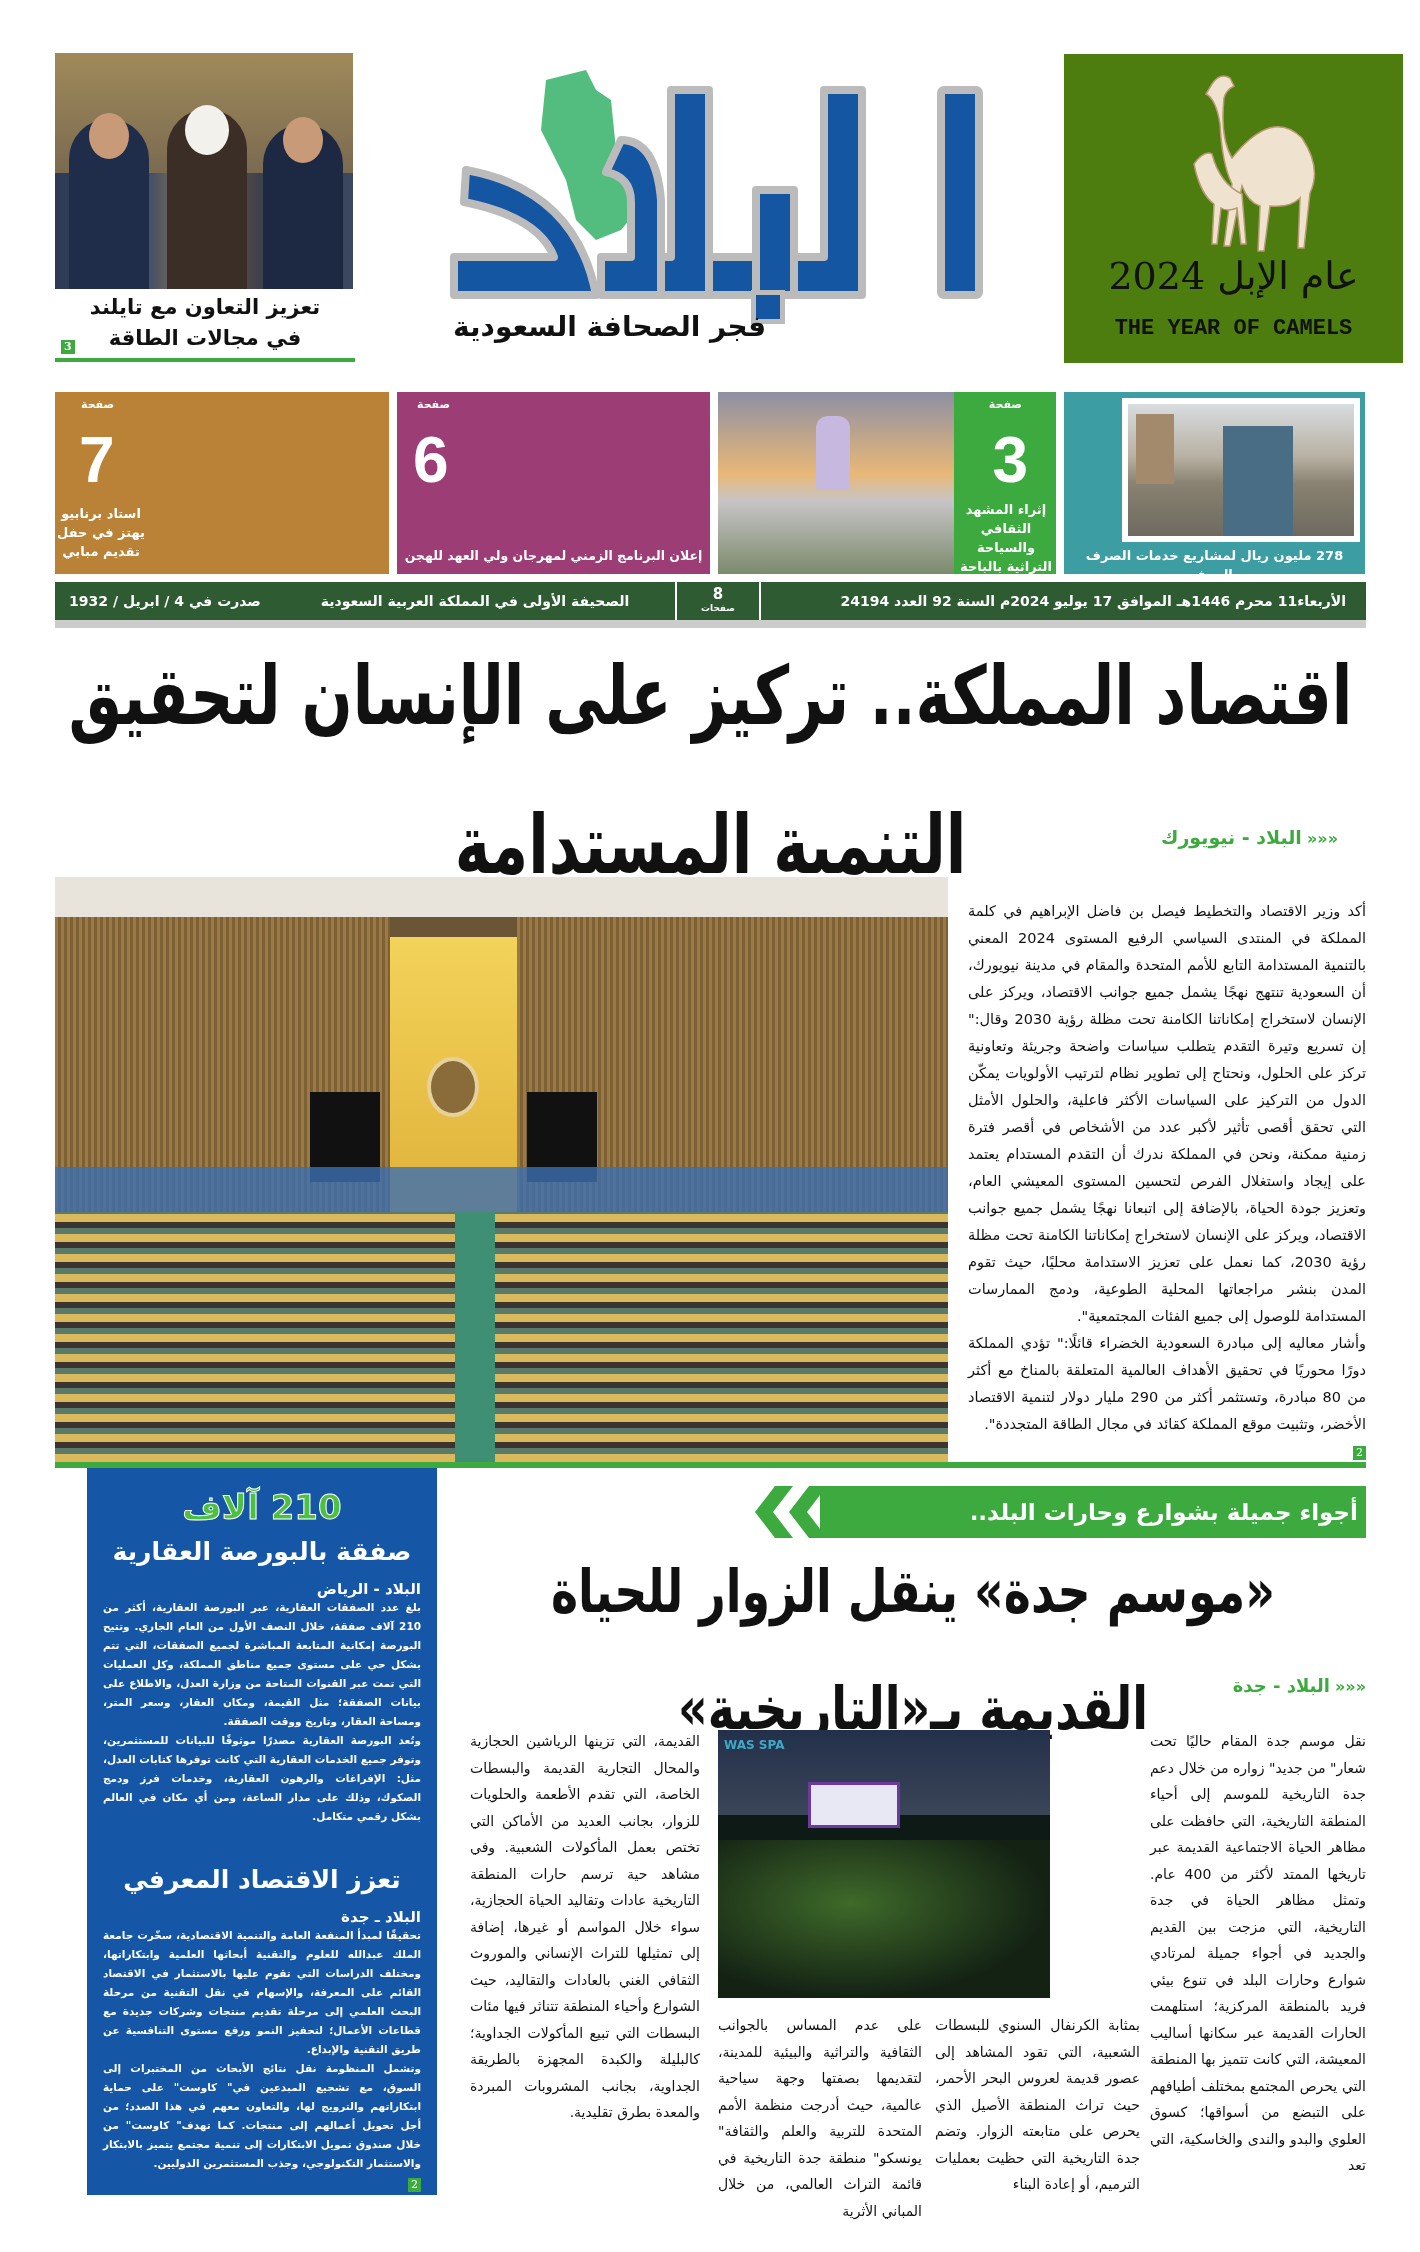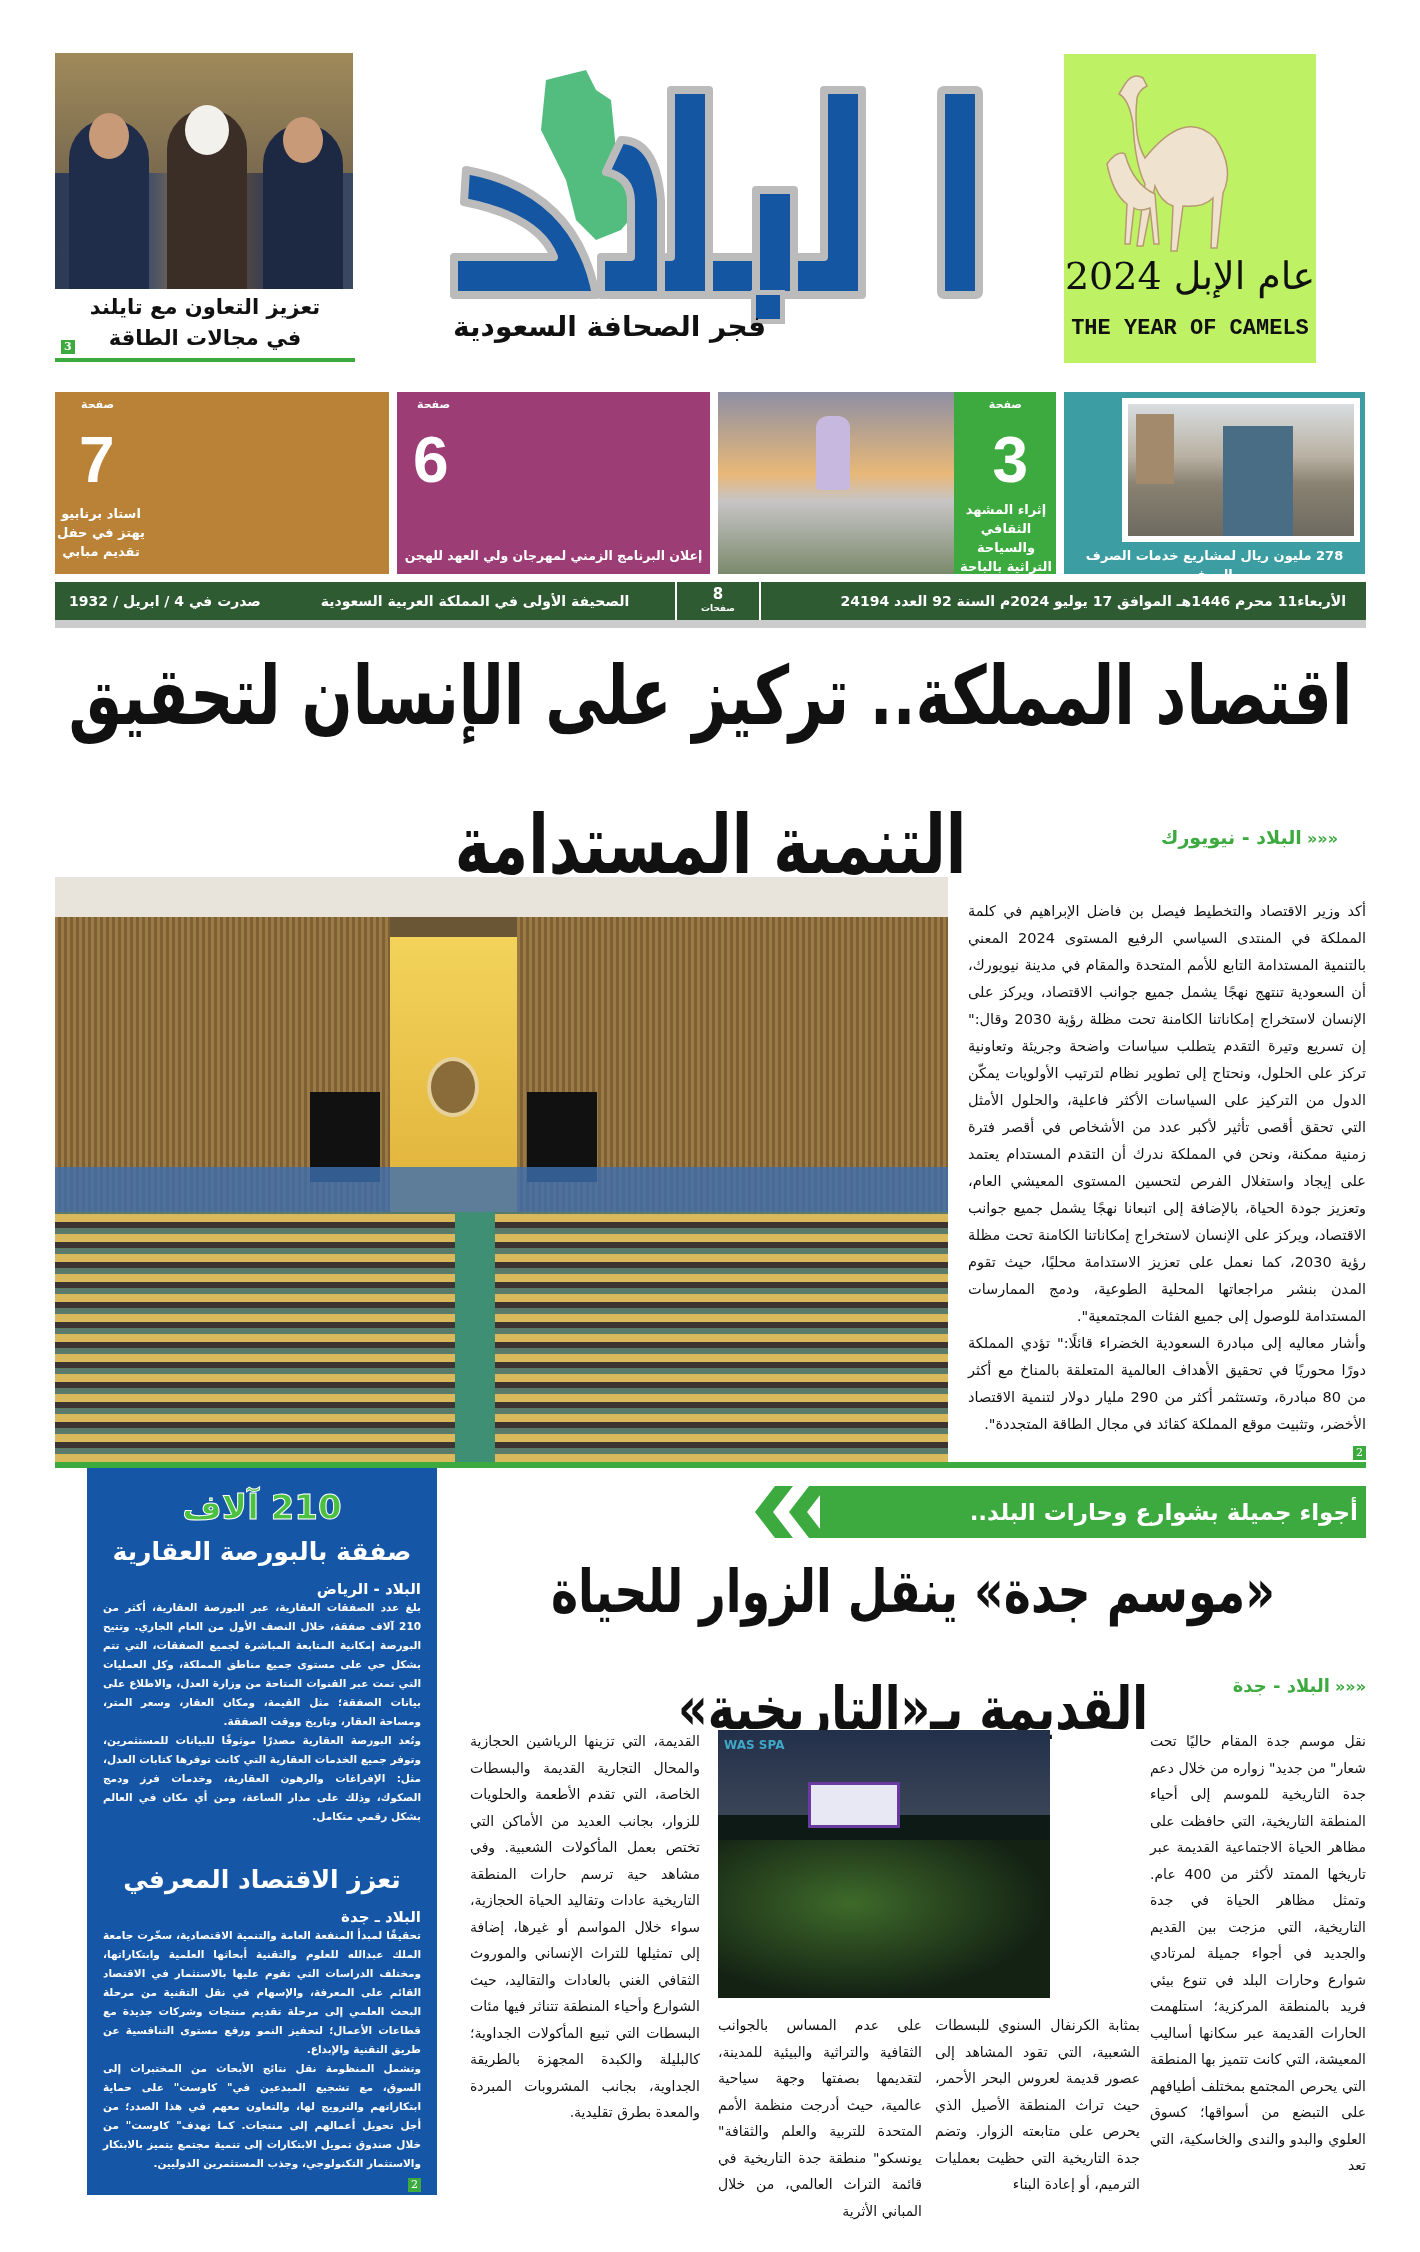--- a/index.html
+++ b/index.html
@@ -10,21 +10,21 @@
   .top-photo{left:55px;top:53px;width:300px;width:298px;height:236px;background:linear-gradient(90deg,#2c3a55 0%,#3b4a6a 30%,#8a7350 45%,#d8cfbf 50%,#5a4a3a 60%,#2d3b5c 75%,#3a4860 100%);overflow:hidden}
   .top-photo .wall{position:absolute;left:0;top:0;right:0;height:120px;background:linear-gradient(180deg,#a08a5a,#7a6a50)}
   .person{position:absolute;bottom:0;border-radius:40px 40px 0 0}
   .head{position:absolute;border-radius:50%;background:#c99a78}
   .top-caption{left:55px;top:292px;width:300px;text-align:center;font-weight:bold;font-size:21px;line-height:31px;color:#111}
   .page-badge{display:inline-block;background:#3daa3f;color:#fff;font-family:"DejaVu Serif",serif;font-size:11px;line-height:14px;padding:0 3px}
   .top-caption-underline{left:55px;top:358px;width:300px;height:4px;background:#3daa3f}
   .top-caption .page-badge{position:absolute;left:6px;top:48px}
   .logo{left:446px;top:60px;width:540px;height:256px}
   .tagline{left:446px;top:310px;width:320px;text-align:right;font-weight:bold;font-size:28px;color:#111;direction:rtl}
-  .camel-box{left:1064px;top:54px;width:252px;height:309px;background:#bef264}
+  .camel-box{left:1064px;top:54px;width:339px;height:309px;background:#4d7c0f}
   .camel-box .ar{position:absolute;left:0;right:0;top:200px;text-align:center;font-family:"DejaVu Serif",serif;font-size:38px;color:#111}
   .camel-box .en{position:absolute;left:0;right:0;top:262px;text-align:center;font-family:Liberation Mono, monospace;font-weight:bold;font-size:22px;color:#111;direction:ltr}
   
   .teaser{top:392px;height:182px}
   .teaser .label{position:absolute;font-size:11px;font-weight:bold;color:#fff}
   .teaser .num{position:absolute;font-family:"Liberation Sans",sans-serif;font-weight:bold;color:#fff;font-size:64px;line-height:64px}
   .teaser .title{position:absolute;color:#fff;font-weight:bold;font-size:13px;line-height:19px;text-align:center}
   .teaser .pic{position:absolute}
   
   .datebar{left:55px;top:582px;width:1311px;height:38px;background:#2f5b33;color:#fff;display:flex;align-items:center;font-size:14px;font-weight:bold}

